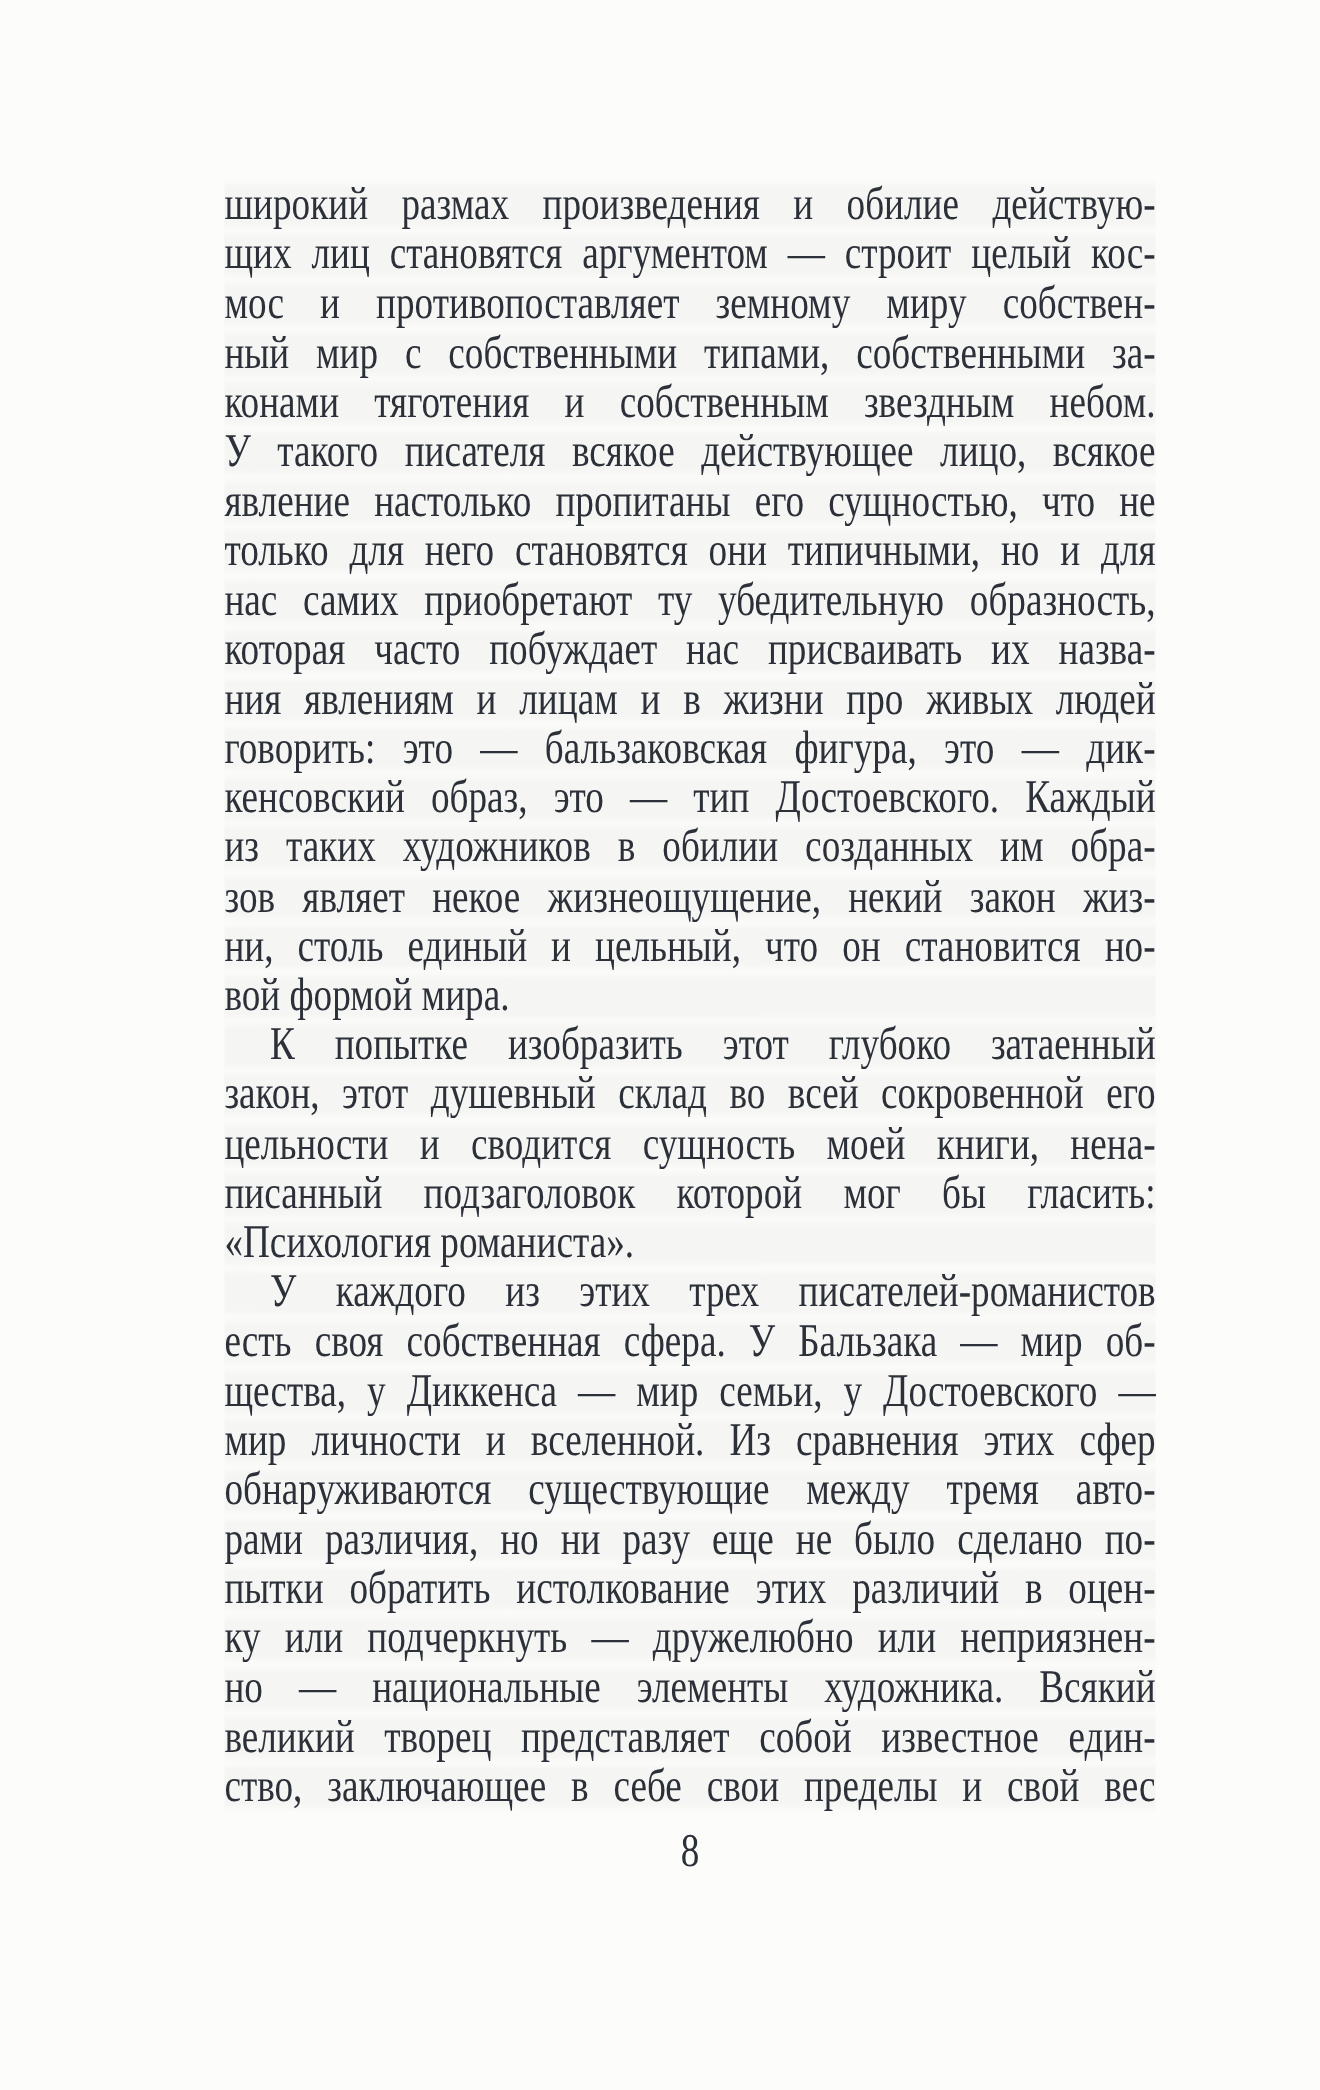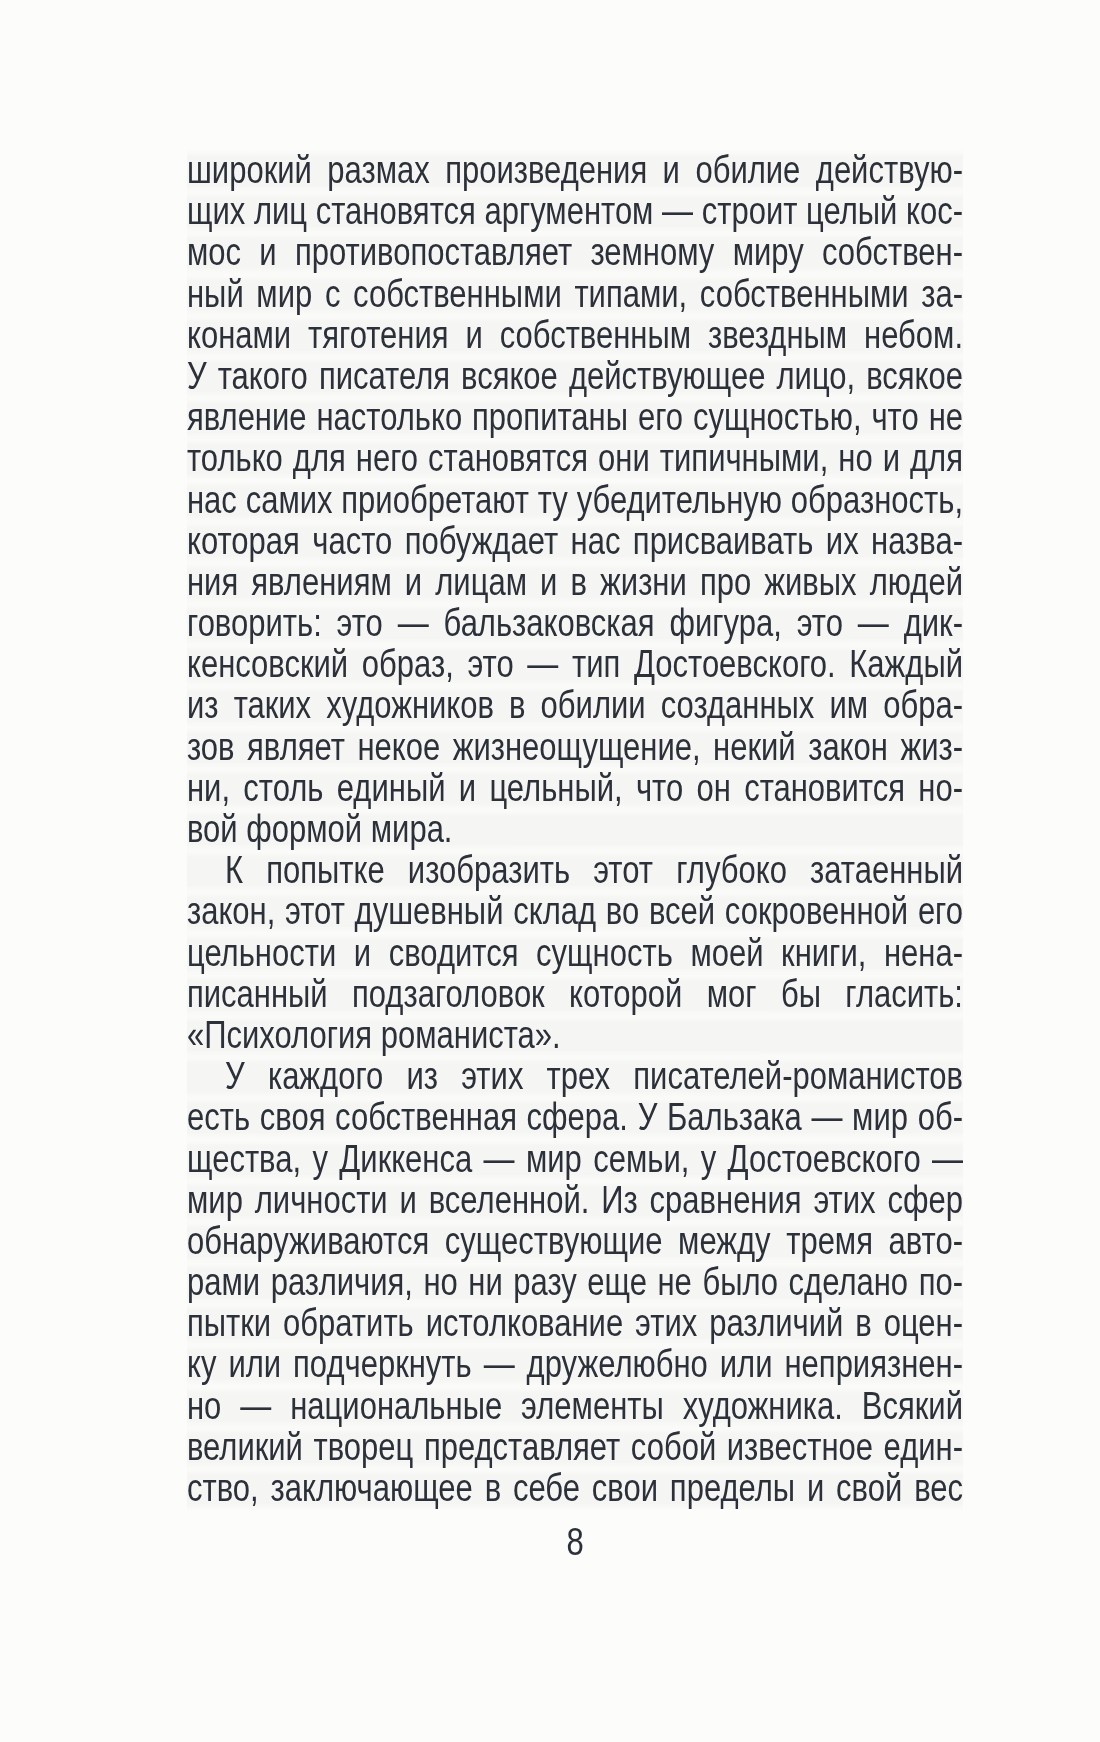--- a/index.html
+++ b/index.html
@@ -6,21 +6,21 @@
     margin: 0;
     padding: 0;
     background: #ffffff;
   }
   .page {
     position: relative;
     width: 1100px;
     height: 1742px;
     background: #fcfcfb;
     overflow: hidden;
-    font-family: Liberation Sans, sans-serif;
+    font-family: Liberation Serif, serif;
   }
   .text-block {
     position: absolute;
     left: 187px;
     top: 149px;
     width: 776px;
   }
   .line {
     font-size: 31px;
     line-height: 41.2px;

